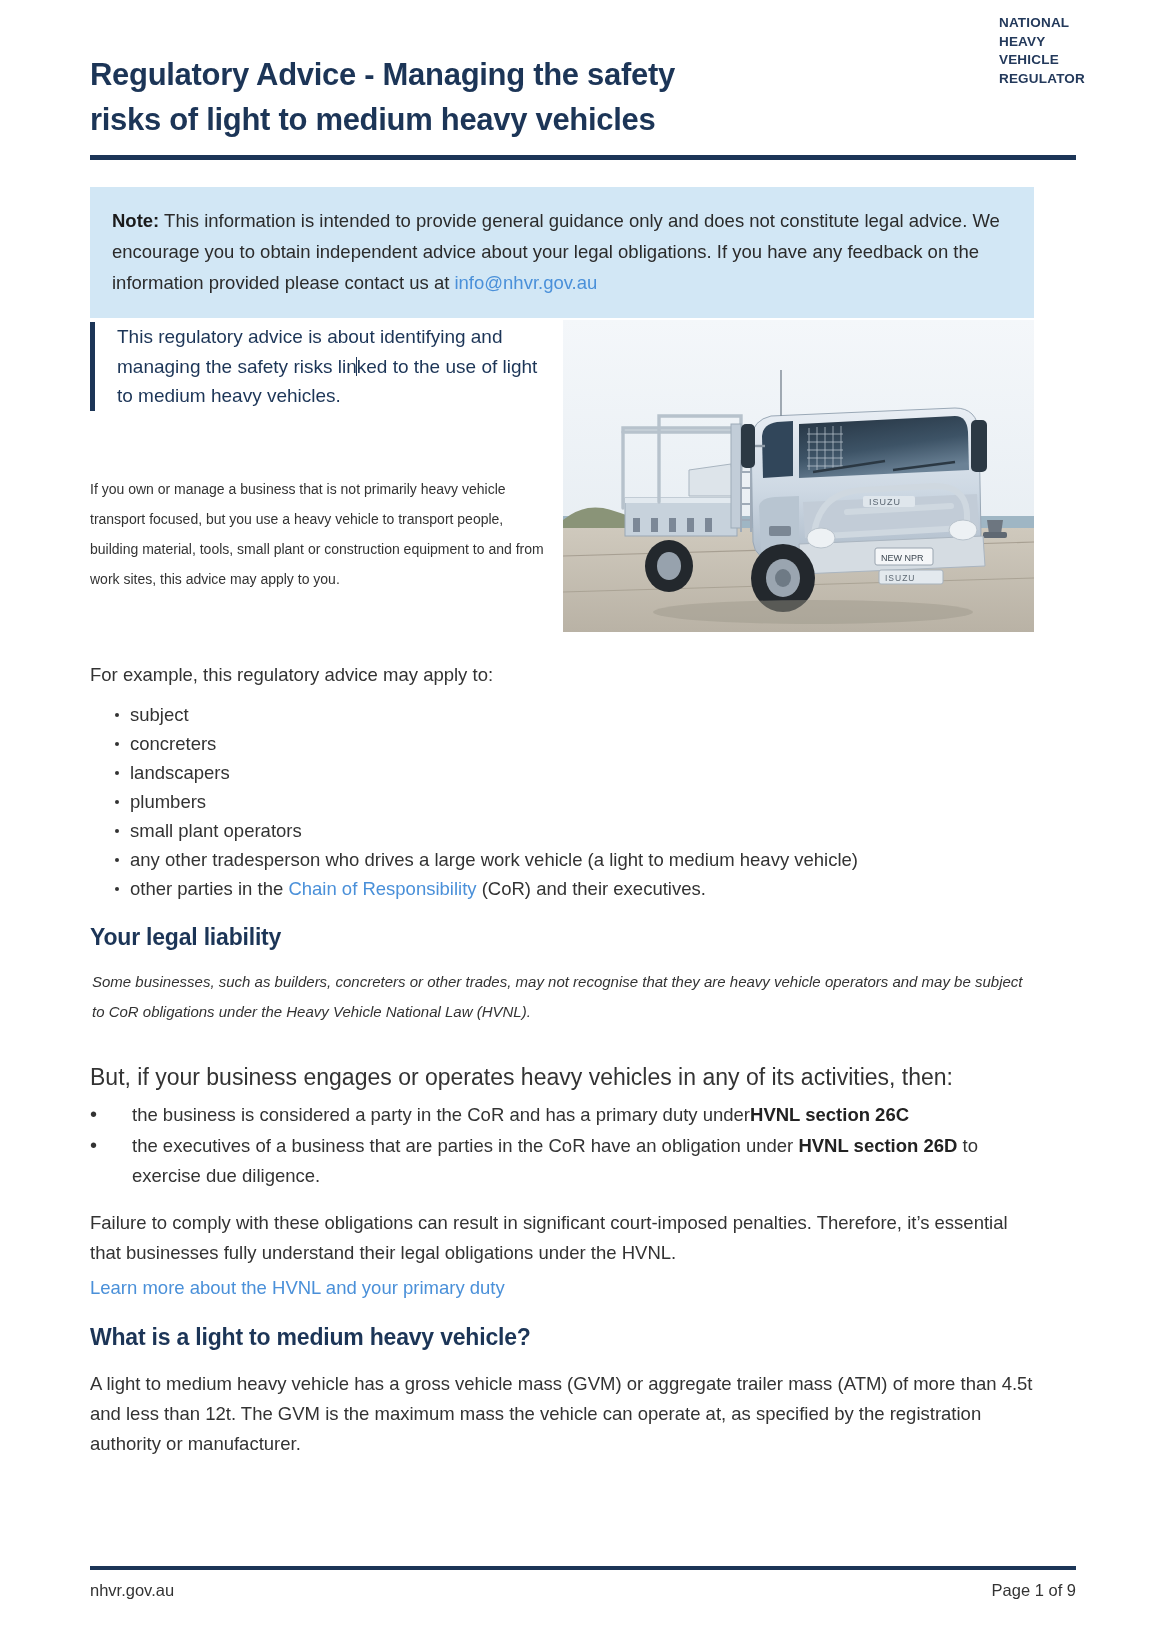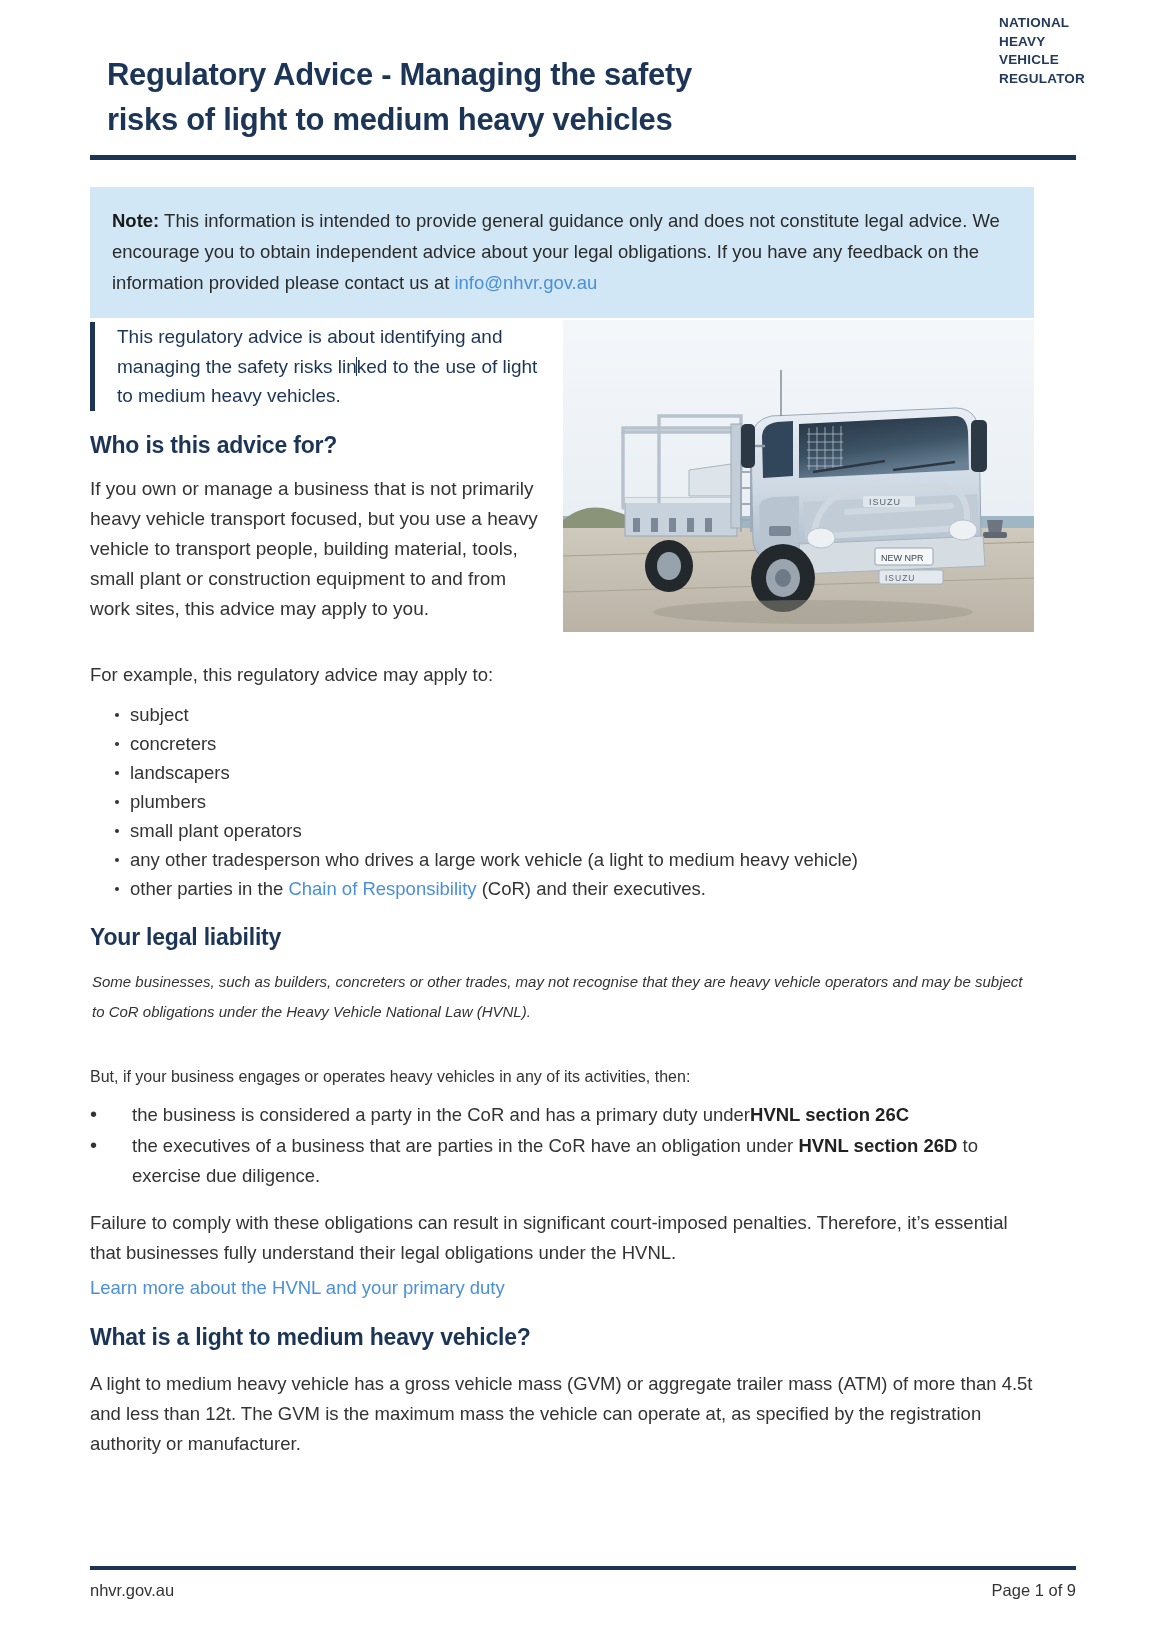--- a/index.html
+++ b/index.html
@@ -30,21 +30,20 @@
   .doc-title {
     position: absolute;
     left: 90px;
     top: 52px;
     width: 760px;
     font-size: 31px;
     line-height: 45px;
     font-weight: bold;
     color: #1c3557;
     letter-spacing: -0.3px;
-    margin-left: 17px;
   }
   .brand-logo {
     position: absolute;
     right: 81px;
     top: 14px;
     text-align: left;
     font-size: 13.5px;
     line-height: 18.5px;
     font-weight: bold;
     color: #23395b;
@@ -128,21 +127,21 @@
     left: 90px;
     top: 430px;
     width: 470px;
   }
   .p-who {
     position: absolute;
     left: 90px;
     top: 474px;
     width: 455px;
     margin: 0;
-    font-size: 19px;
+    font-size: 14px;
     line-height: 30px;
     color: #333333;
   }
   .p-example {
     position: absolute;
     left: 90px;
     top: 660px;
     width: 700px;
     margin: 0;
     font-size: 18.5px;
@@ -195,21 +194,21 @@
     line-height: 30px;
     color: #333333;
     font-style: italic;
   }
   .p-but {
     position: absolute;
     left: 90px;
     top: 1062px;
     width: 940px;
     margin: 0;
-    font-size: 16px;
+    font-size: 23px;
     line-height: 30px;
     color: #333333;
   }
 
   
   .round-list {
     position: absolute;
     left: 90px;
     top: 1100px;
     width: 945px;
@@ -443,21 +442,20 @@
       <ellipse cx="220" cy="258" rx="32" ry="34" fill="#23282d"></ellipse>
       <ellipse cx="220" cy="258" rx="17" ry="19" fill="#9aa5b0"></ellipse>
       <ellipse cx="220" cy="258" rx="8" ry="9" fill="#6e7a85"></ellipse>
       <ellipse cx="106" cy="246" rx="24" ry="26" fill="#23282d"></ellipse>
       <ellipse cx="106" cy="246" rx="12" ry="14" fill="#97a2ad"></ellipse>
 
       <ellipse cx="250" cy="292" rx="160" ry="12" fill="#9c9689" opacity="0.45"></ellipse>
     </svg>
   </div>
 
-  <h2 class="section-h h-who">Who is this advice for?</h2>
   <p class="p-who">If you own or manage a business that is not primarily heavy vehicle transport focused, but you use a heavy vehicle to transport people, building material, tools, small plant or construction equipment to and from work sites, this advice may apply to you.</p>
   <p class="p-example">For example, this regulatory advice may apply to:</p>
 
   <ul class="dot-list">
     <li>subject</li>
     <li>concreters</li>
     <li>landscapers</li>
     <li>plumbers</li>
     <li>small plant operators</li>
     <li>any other tradesperson who drives a large work vehicle (a light to medium heavy vehicle)</li>

